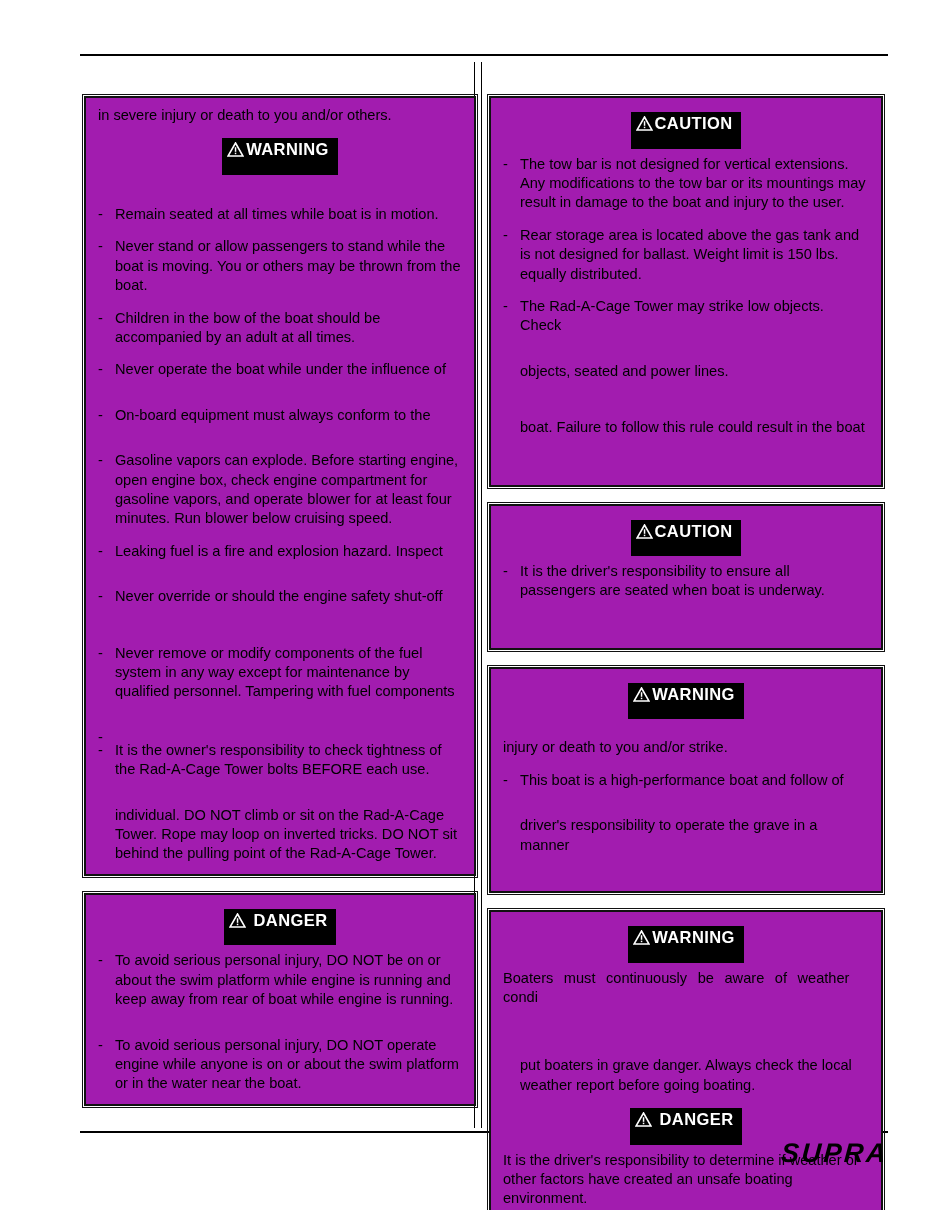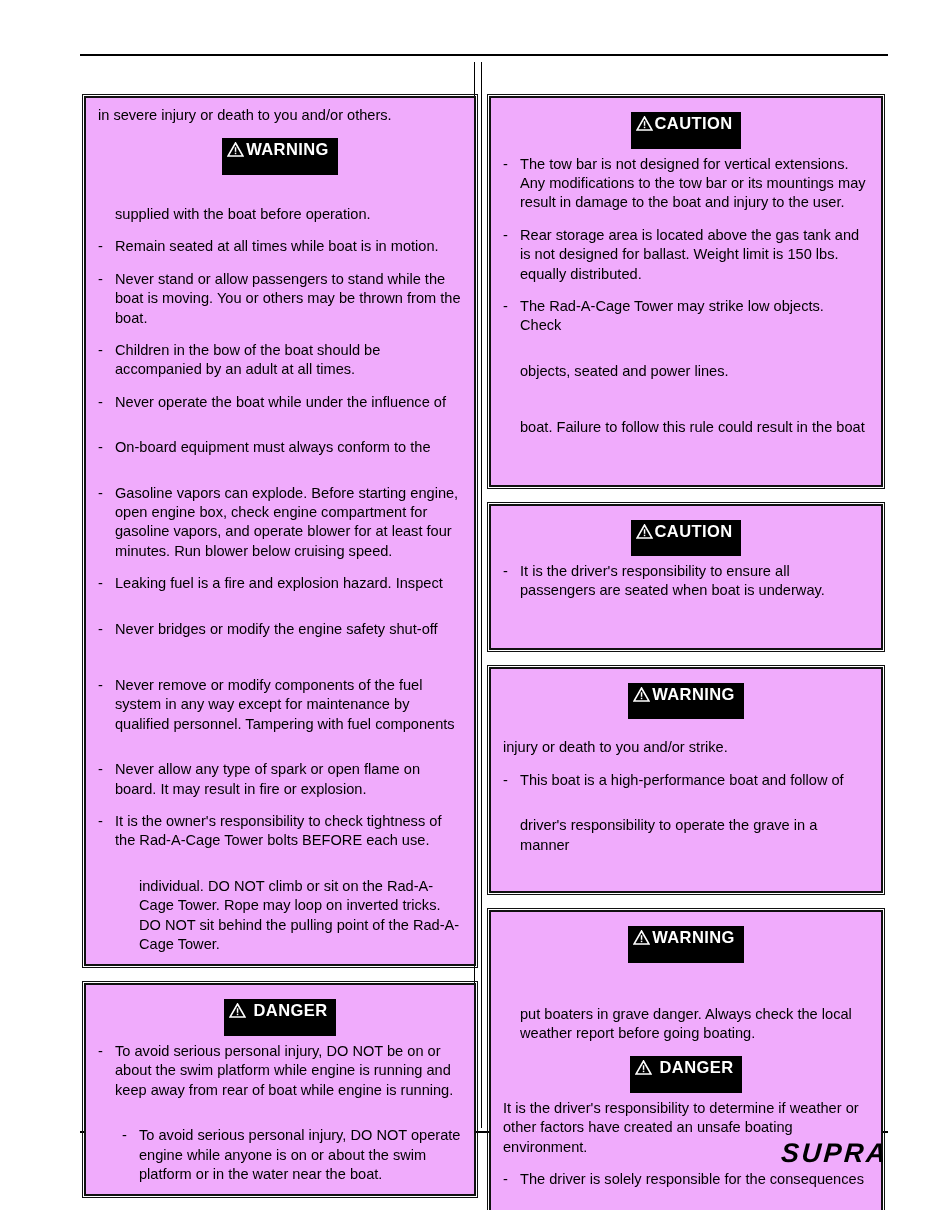--- a/index.html
+++ b/index.html
@@ -48,21 +48,21 @@
   
   .col {
     position: absolute;
     top: 96px;
   }
   .col-left  { left: 84px;  width: 392px; }
   .col-right { left: 489px; width: 394px; }
 
   
   .sbox {
-    background: #f0abfc;
+    background: #a21caf;
     border: 2px solid #111;
     outline: 1px solid #111;
     outline-offset: 1px;
     box-sizing: border-box;
     padding: 8px 12px 10px 12px;
     margin-bottom: 17px;
     position: relative;
   }
 
   
@@ -89,21 +89,21 @@
   }
   .badge.spaced .tri { margin-right: 8px; }
   .badge .lbl { vertical-align: middle; }
 
   
   .p {
     font-size: 14.6px;
     line-height: 1.33;
     margin: 0 0 13px 0;
   }
-  .p:last-child { margin-bottom: 0; margin-left: 24px; }
+  .p:last-child { margin-bottom: 0; }
 
   
   .p.bullet {
     padding-left: 17px;
     position: relative;
   }
   .p.bullet .dash {
     position: absolute;
     left: 0;
     top: 0;
@@ -151,46 +151,45 @@
             <polygon points="8.5,1 16,14 1,14" fill="none" stroke="#fff" stroke-width="1.6"></polygon>
             <rect x="7.8" y="5.2" width="1.5" height="4.6" fill="#fff"></rect>
             <rect x="7.8" y="10.7" width="1.5" height="1.5" fill="#fff"></rect>
           </svg>
         </span><span class="lbl">WARNING</span>
       </span>
     </div>
 
     <div class="gap-md"></div>
 
-    <div class="p cont">supplied with the boat before operation.</div>
 
     <div class="p bullet"><span class="dash">-</span><span>Remain seated at all times while boat is in motion.</span></div>
 
     <div class="p bullet"><span class="dash">-</span><span>Never stand or allow passengers to stand while the boat is moving.  You or others may be thrown from the boat.</span></div>
 
     <div class="p bullet"><span class="dash">-</span><span>Children in the bow of the boat should be accompanied by an adult at all times.</span></div>
 
     <div class="p bullet"><span class="dash">-</span><span>Never operate the boat while under the influence of</span></div>
     <div class="gap-sm"></div>
 
     <div class="p bullet"><span class="dash">-</span><span>On-board equipment must always conform to the</span></div>
     <div class="gap-sm"></div>
 
     <div class="p bullet"><span class="dash">-</span><span>Gasoline vapors can explode.  Before starting engine, open engine box, check engine compartment for gasoline vapors, and operate blower for at least four minutes. Run blower below cruising speed.</span></div>
 
     <div class="p bullet"><span class="dash">-</span><span>Leaking fuel is a fire and explosion hazard.  Inspect</span></div>
     <div class="gap-sm"></div>
 
-    <div class="p bullet"><span class="dash">-</span><span>Never bridges or modify the engine safety shut-off</span></div>
+    <div class="p bullet"><span class="dash">-</span><span>Never override or should the engine safety shut-off</span></div>
     <div class="gap-md"></div>
 
     <div class="p bullet"><span class="dash">-</span><span>Never remove or modify components of the fuel system in any way except for maintenance by qualified personnel. Tampering with fuel components</span></div>
     <div class="gap-sm"></div>
 
-    <div class="p bullet"><span class="dash">-</span><span>Never allow any type of spark or open flame on board. It may result in fire or explosion.</span></div>
+    <div class="p bullet"><span class="dash">-</span></div>
 
     <div class="p bullet"><span class="dash">-</span><span>It is the owner's responsibility to check tightness of the Rad-A-Cage Tower bolts BEFORE each use.</span></div>
     <div class="gap-sm"></div>
 
     <div class="p cont">individual.  DO NOT climb or sit on the Rad-A-Cage Tower. Rope may loop on inverted tricks.  DO NOT sit behind the pulling point of the Rad-A-Cage Tower.</div>
   </div>
 
   <div class="sbox">
     <div class="badge-wrap">
       <span class="badge spaced">
@@ -288,20 +287,21 @@
         <span class="tri">
           <svg width="17" height="15" viewBox="0 0 17 15" aria-hidden="true">
             <polygon points="8.5,1 16,14 1,14" fill="none" stroke="#fff" stroke-width="1.6"></polygon>
             <rect x="7.8" y="5.2" width="1.5" height="4.6" fill="#fff"></rect>
             <rect x="7.8" y="10.7" width="1.5" height="1.5" fill="#fff"></rect>
           </svg>
         </span><span class="lbl">WARNING</span>
       </span>
     </div>
 
+    <div class="p flush" style="word-spacing:6.5px;">Boaters must continuously be aware of weather condi</div>
 
     <div class="gap-lg"></div>
 
     <div class="p cont">put boaters in grave danger. Always check the local weather report before going boating.</div>
 
     <div class="badge-wrap">
       <span class="badge spaced">
         <span class="tri">
           <svg width="17" height="15" viewBox="0 0 17 15" aria-hidden="true">
             <polygon points="8.5,1 16,14 1,14" fill="none" stroke="#fff" stroke-width="1.6"></polygon>

